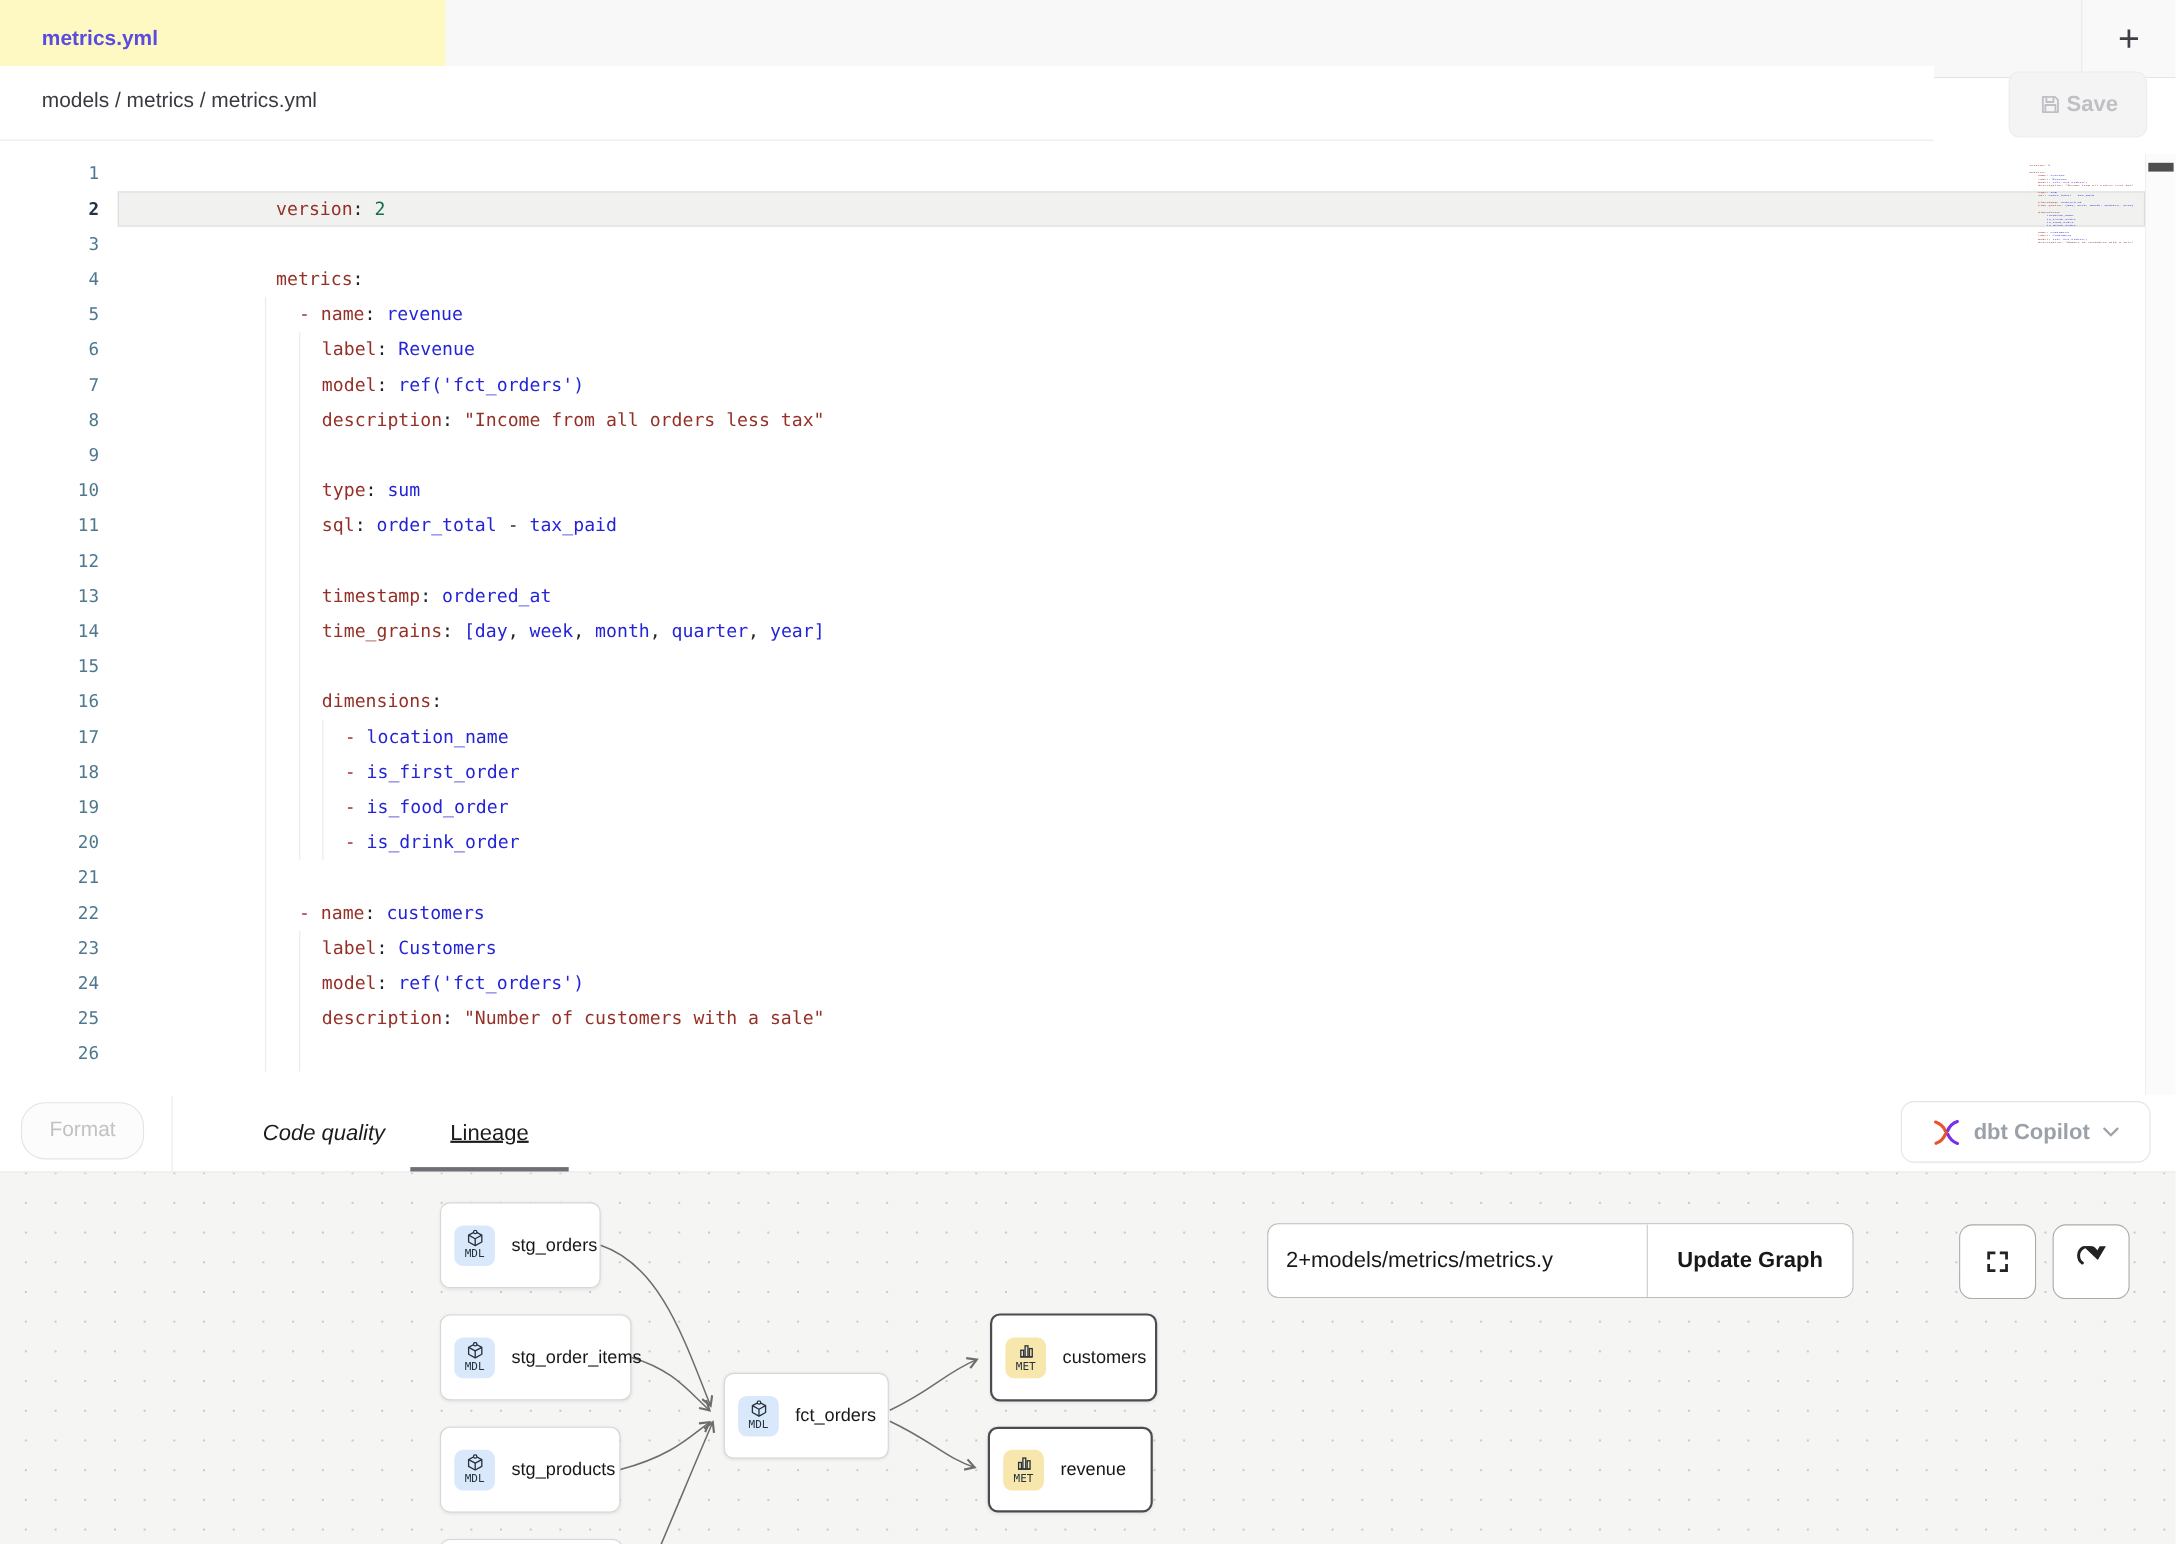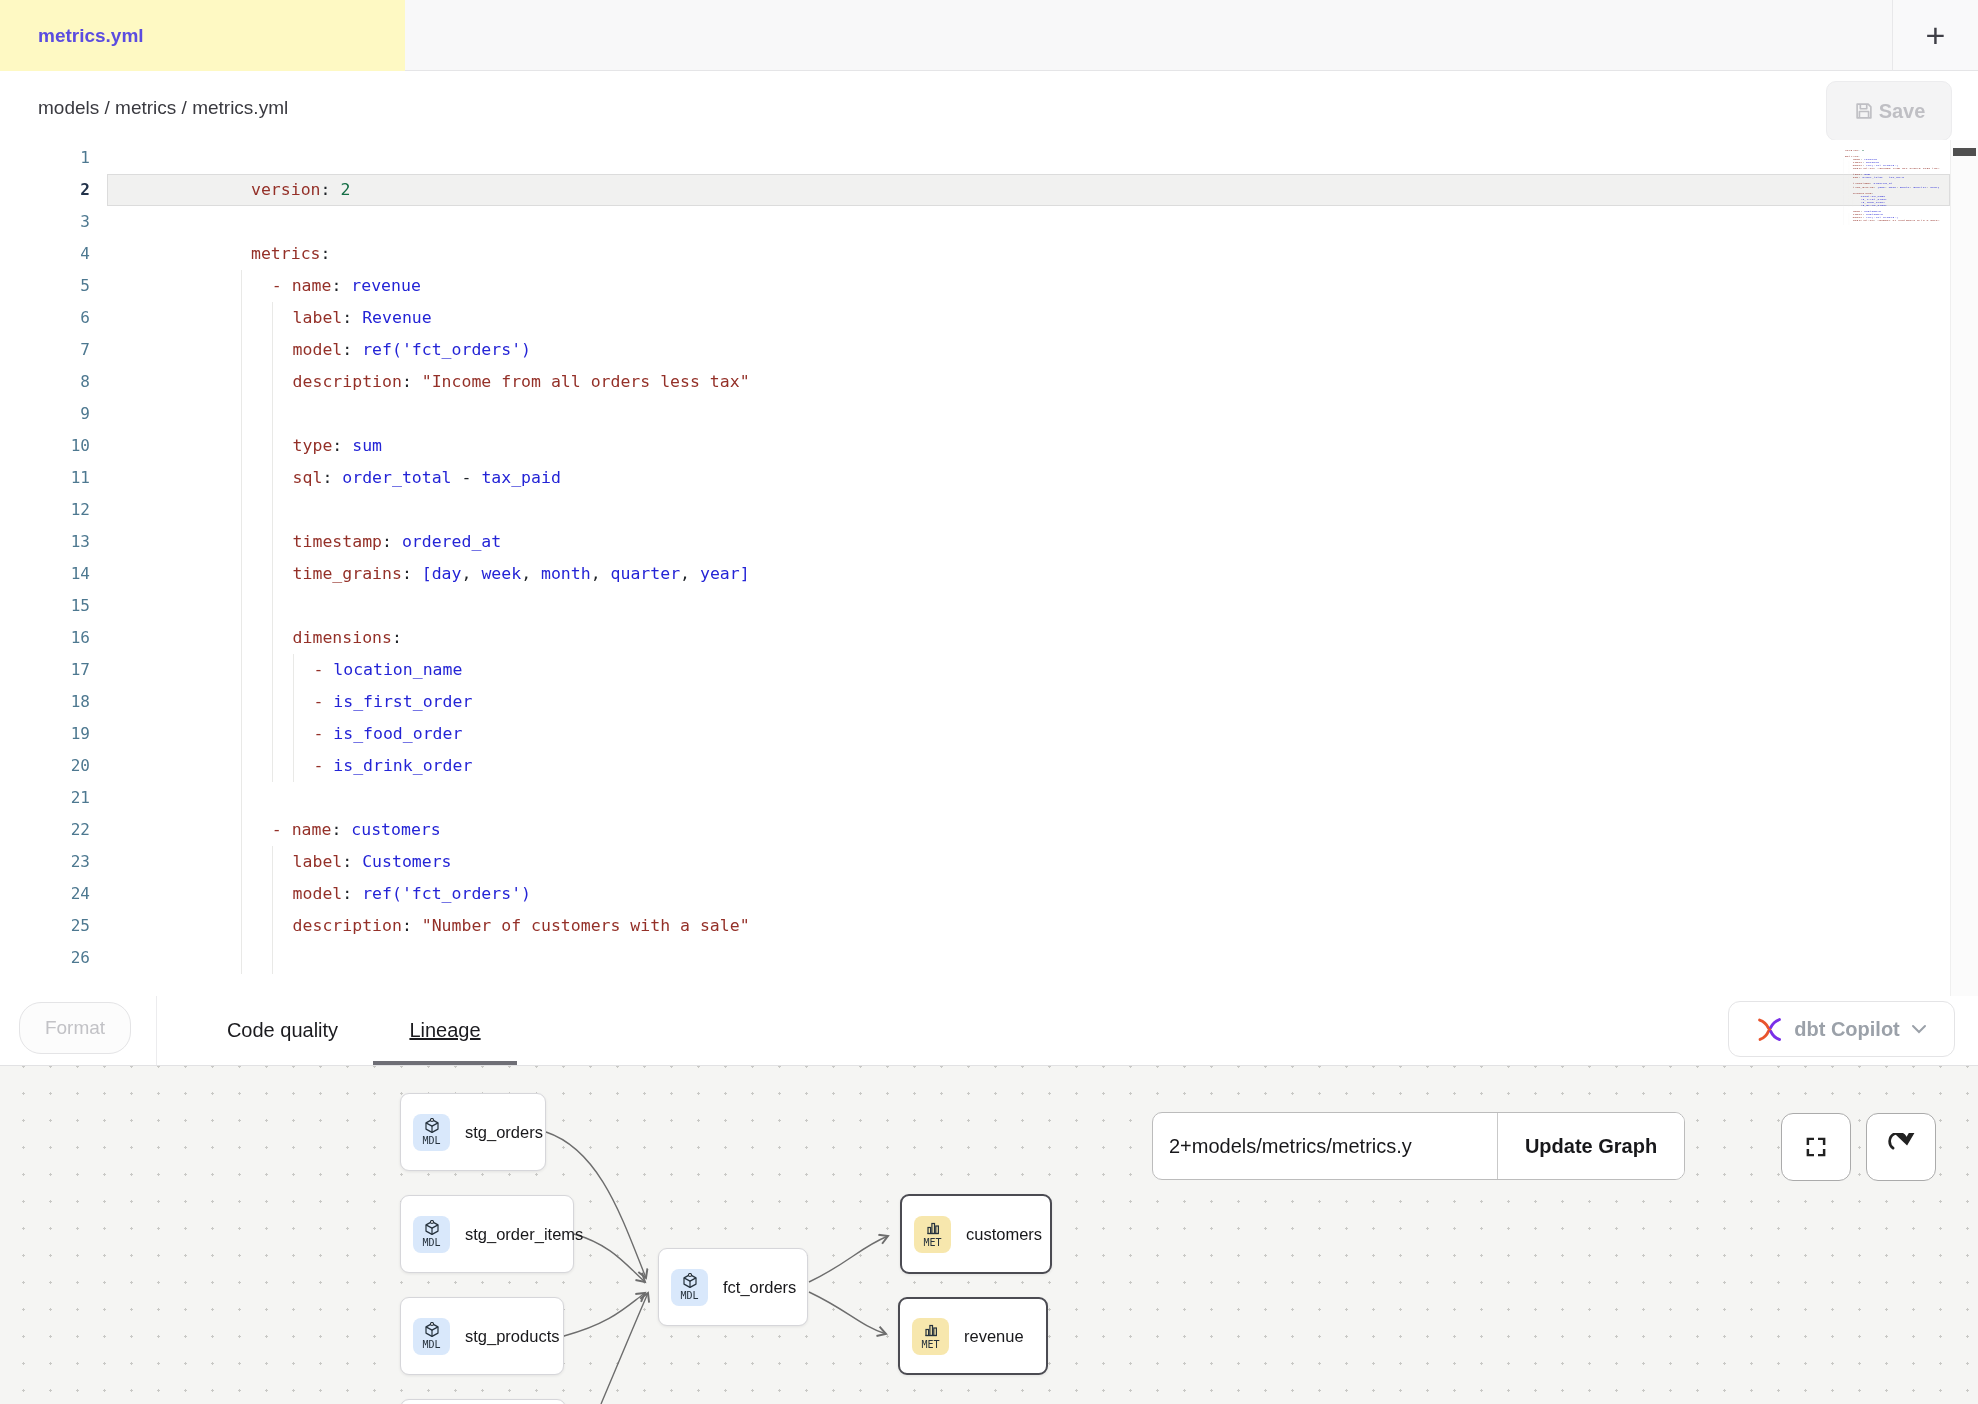--- a/index.html
+++ b/index.html
@@ -12,21 +12,21 @@
       padding:0 30px 0 38px;box-sizing:border-box;cursor:pointer;}
   .tab-label{color:var(--accent);font-size:19px;font-weight:700;}
   .tab-close{color:#8a7fe4;font-size:21px;line-height:21px;cursor:pointer;}
   .tab-rest{position:absolute;left:405px;top:0;width:1487px;height:71px;background:#f8f8f9;
       border-bottom:1px solid #e5e5e7;box-sizing:border-box;}
   .tab-newcell{position:absolute;left:1892px;top:0;width:86px;height:71px;background:#f9f9fa;
       border-left:1px solid #e8e8ea;border-bottom:1px solid #e5e5e7;box-sizing:border-box;
       display:flex;align-items:center;justify-content:center;}
   .plus{font-size:34px;font-weight:300;color:#3f3f46;cursor:pointer;line-height:34px;}
   
-  .crumbrow{position:absolute;left:0;top:76px;width:1758px;height:68px;background:#fff;
+  .crumbrow{position:absolute;left:0;top:60px;width:1758px;height:68px;background:#fff;
       border-bottom:1px solid #e9e9eb;box-sizing:border-box;}
   .crumb{position:absolute;left:38px;top:21px;font-size:19px;color:#3a3a40;}
   .save-btn{position:absolute;left:1826px;top:5px;width:124px;height:58px;border-radius:10px;
       background:#f4f4f5;border:1px solid #ececee;display:flex;align-items:center;justify-content:center;
       gap:4px;color:#bfbfc4;font-size:20px;font-weight:600;font-family:inherit;cursor:default;}
   
   .editor{position:absolute;left:0;top:140px;width:1978px;height:856px;background:#fff;overflow:hidden;}
   #code-lines{position:absolute;left:0;top:2px;width:1950px;}
   .cl{display:flex;height:32px;line-height:32px;white-space:pre;
       font-family:"DejaVu Sans Mono",monospace;font-size:16.5px;}
@@ -175,21 +175,21 @@
     </div>
     <div class="scrollcol">
       <div class="scrollthumb"></div>
     </div>
   </div>
 
   <div class="bottombar">
     <button class="format-btn">Format</button>
     <div class="vdiv"></div>
     <div id="bottom-tabs">
-        <div class="btab" style="left: 195px; width: 175px;">Code quality</div>
+        <div class="btab" style="left: 207px; width: 175px; font-style: italic;">Code quality</div>
         <div class="btab active" style="left: 373px; width: 144px; text-decoration: underline;">Lineage</div>
       </div>
     <div class="copilot-btn">
       <svg width="27" height="27" viewBox="0 0 24 24" fill="none" stroke-linecap="round" stroke-width="2.6">
         <path d="M3.6 20.8 C8.8 19 10.4 15.2 11.2 13.3" stroke="#e8542e"></path>
         <path d="M3.2 3.6 C8.4 5.2 10.2 8.8 11.1 10.7" stroke="#e8542e"></path>
         <path d="M20.8 3.2 C15.6 5 13.8 8.6 12.9 10.6" stroke="#7a30e8"></path>
         <path d="M20.9 20.9 C15.9 19.3 13.9 15.4 13 13.4" stroke="#7a30e8"></path>
         <circle cx="12" cy="12" r="1.3" fill="#e8542e" stroke="none"></circle>
       </svg>

